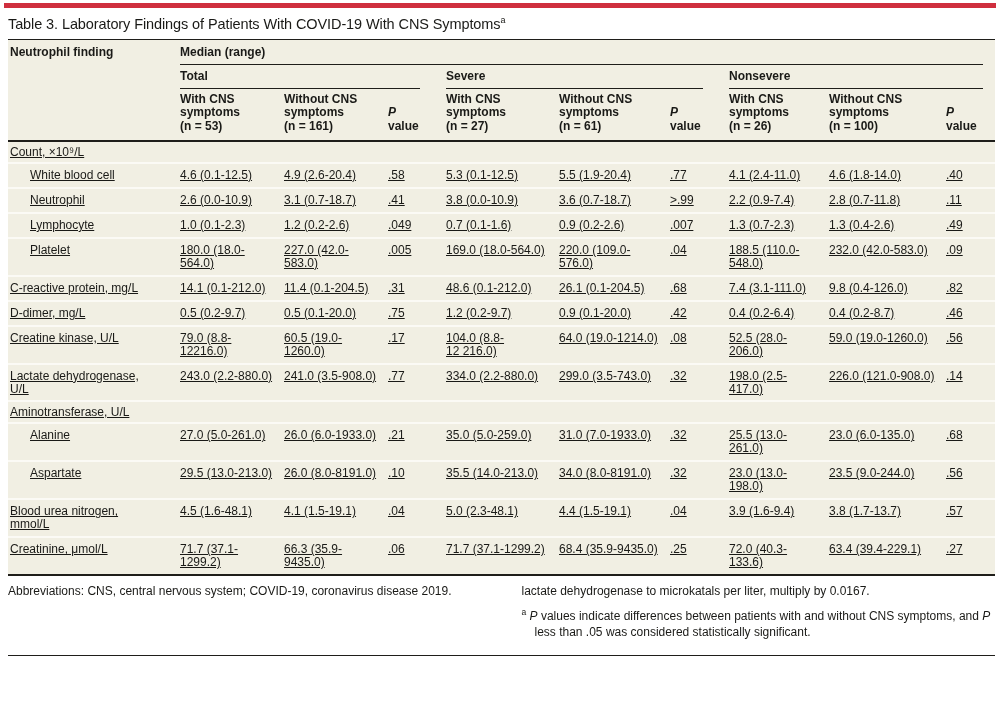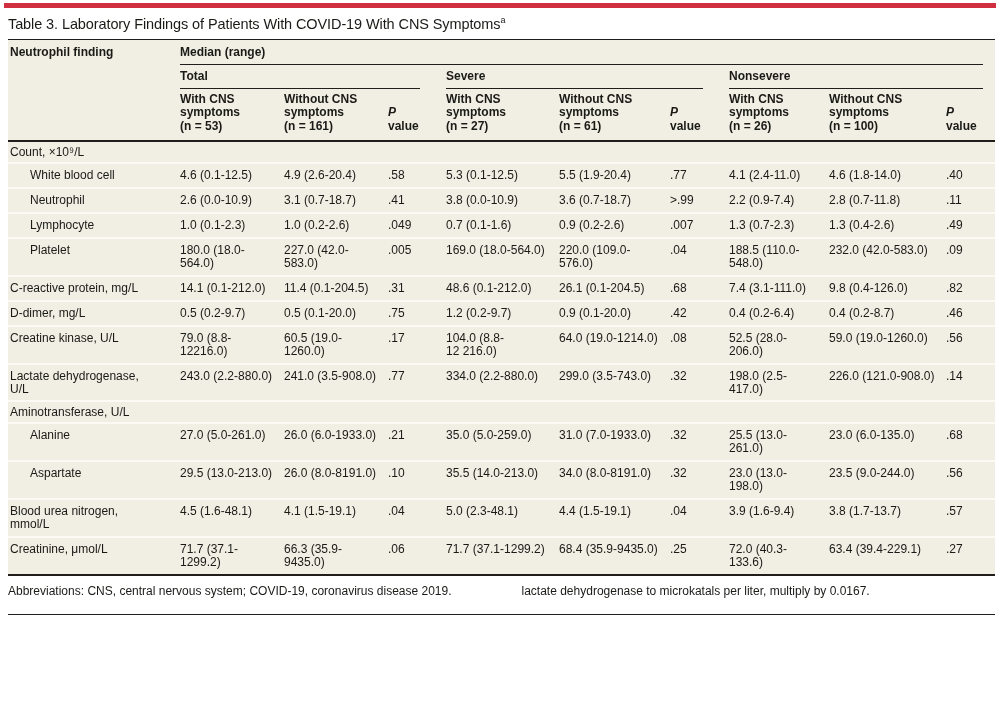--- a/index.html
+++ b/index.html
@@ -18,21 +18,21 @@
   .label-head{padding:0 40px 7px 2px;}
   .spanner-row th{vertical-align:top;padding-top:6px;}
   .spanner-line{border-bottom:1px solid var(--rule);padding-bottom:5px;margin-right:2px;}
   .group-row th{vertical-align:top;padding-top:5px;}
   .group-line{border-bottom:1px solid var(--rule);padding-bottom:4px;margin-right:16px;}
   .group-line.last{margin-right:2px;}
   .col-row th{padding:4px 10px 7px 0;}
   .p-head span{display:block;}
   .p-ital{font-style:italic;}
   tbody td{vertical-align:top;padding:5px 10px 5px 0;line-height:1.08;}
-  tbody tr{border-top:2px solid var(--sep);}
+  tbody tr{border-top:2px solid var(--sep);text-decoration:underline;}
   tbody tr:first-child{border-top:none;}
   td.section-cell{padding:3.5px 0 3.5px 2px;}
   td.row-label{padding-left:2px;padding-right:40px;}
   td.row-label.indent{padding-left:22px;padding-right:20px;}
   td.pval{padding-right:2px;}
   .footer{display:flex;gap:40px;width:987px;padding-top:8px;padding-bottom:7px;
           border-bottom:1.5px solid var(--rule);font-size:12px;line-height:1.33;}
   .fn-col{flex:1;}
   .fn-col p{margin:0 0 7px 0;}
   .fn-col sup{font-size:8.5px;}
@@ -124,21 +124,21 @@
           <td class="val">3.8 (0.0-10.9)</td>
           <td class="val">3.6 (0.7-18.7)</td>
           <td class="val pval">&gt;.99</td>
           <td class="val">2.2 (0.9-7.4)</td>
           <td class="val">2.8 (0.7-11.8)</td>
           <td class="val pval">.11</td>
         </tr>
         <tr>
           <td class="row-label indent">Lymphocyte</td>
           <td class="val">1.0 (0.1-2.3)</td>
-          <td class="val">1.0 (0.2-2.6)</td>
+          <td class="val">1.2 (0.2-2.6)</td>
           <td class="val pval">.049</td>
           <td class="val">0.7 (0.1-1.6)</td>
           <td class="val">0.9 (0.2-2.6)</td>
           <td class="val pval">.007</td>
           <td class="val">1.3 (0.7-2.3)</td>
           <td class="val">1.3 (0.4-2.6)</td>
           <td class="val pval">.49</td>
         </tr>
         <tr>
           <td class="row-label indent">Platelet</td>
@@ -253,15 +253,16 @@
         </tr>
       </tbody>
   </table>
 
   <div class="footer">
     <div class="fn-col">
       <p>Abbreviations: CNS, central nervous system; COVID-19, coronavirus disease 2019.</p>
     </div>
     <div class="fn-col">
       <p>lactate dehydrogenase to microkatals per liter, multiply by 0.0167.</p>
+      <p class="marker-note"><sup>a</sup> <span><span style="font-style: italic;">P</span><span> values indicate differences between patients with and without CNS symptoms, and </span><span style="font-style: italic;">P</span><span> less than .05 was considered statistically significant.</span></span></p>
     </div>
   </div>
 </div>
 
 </body></html>

